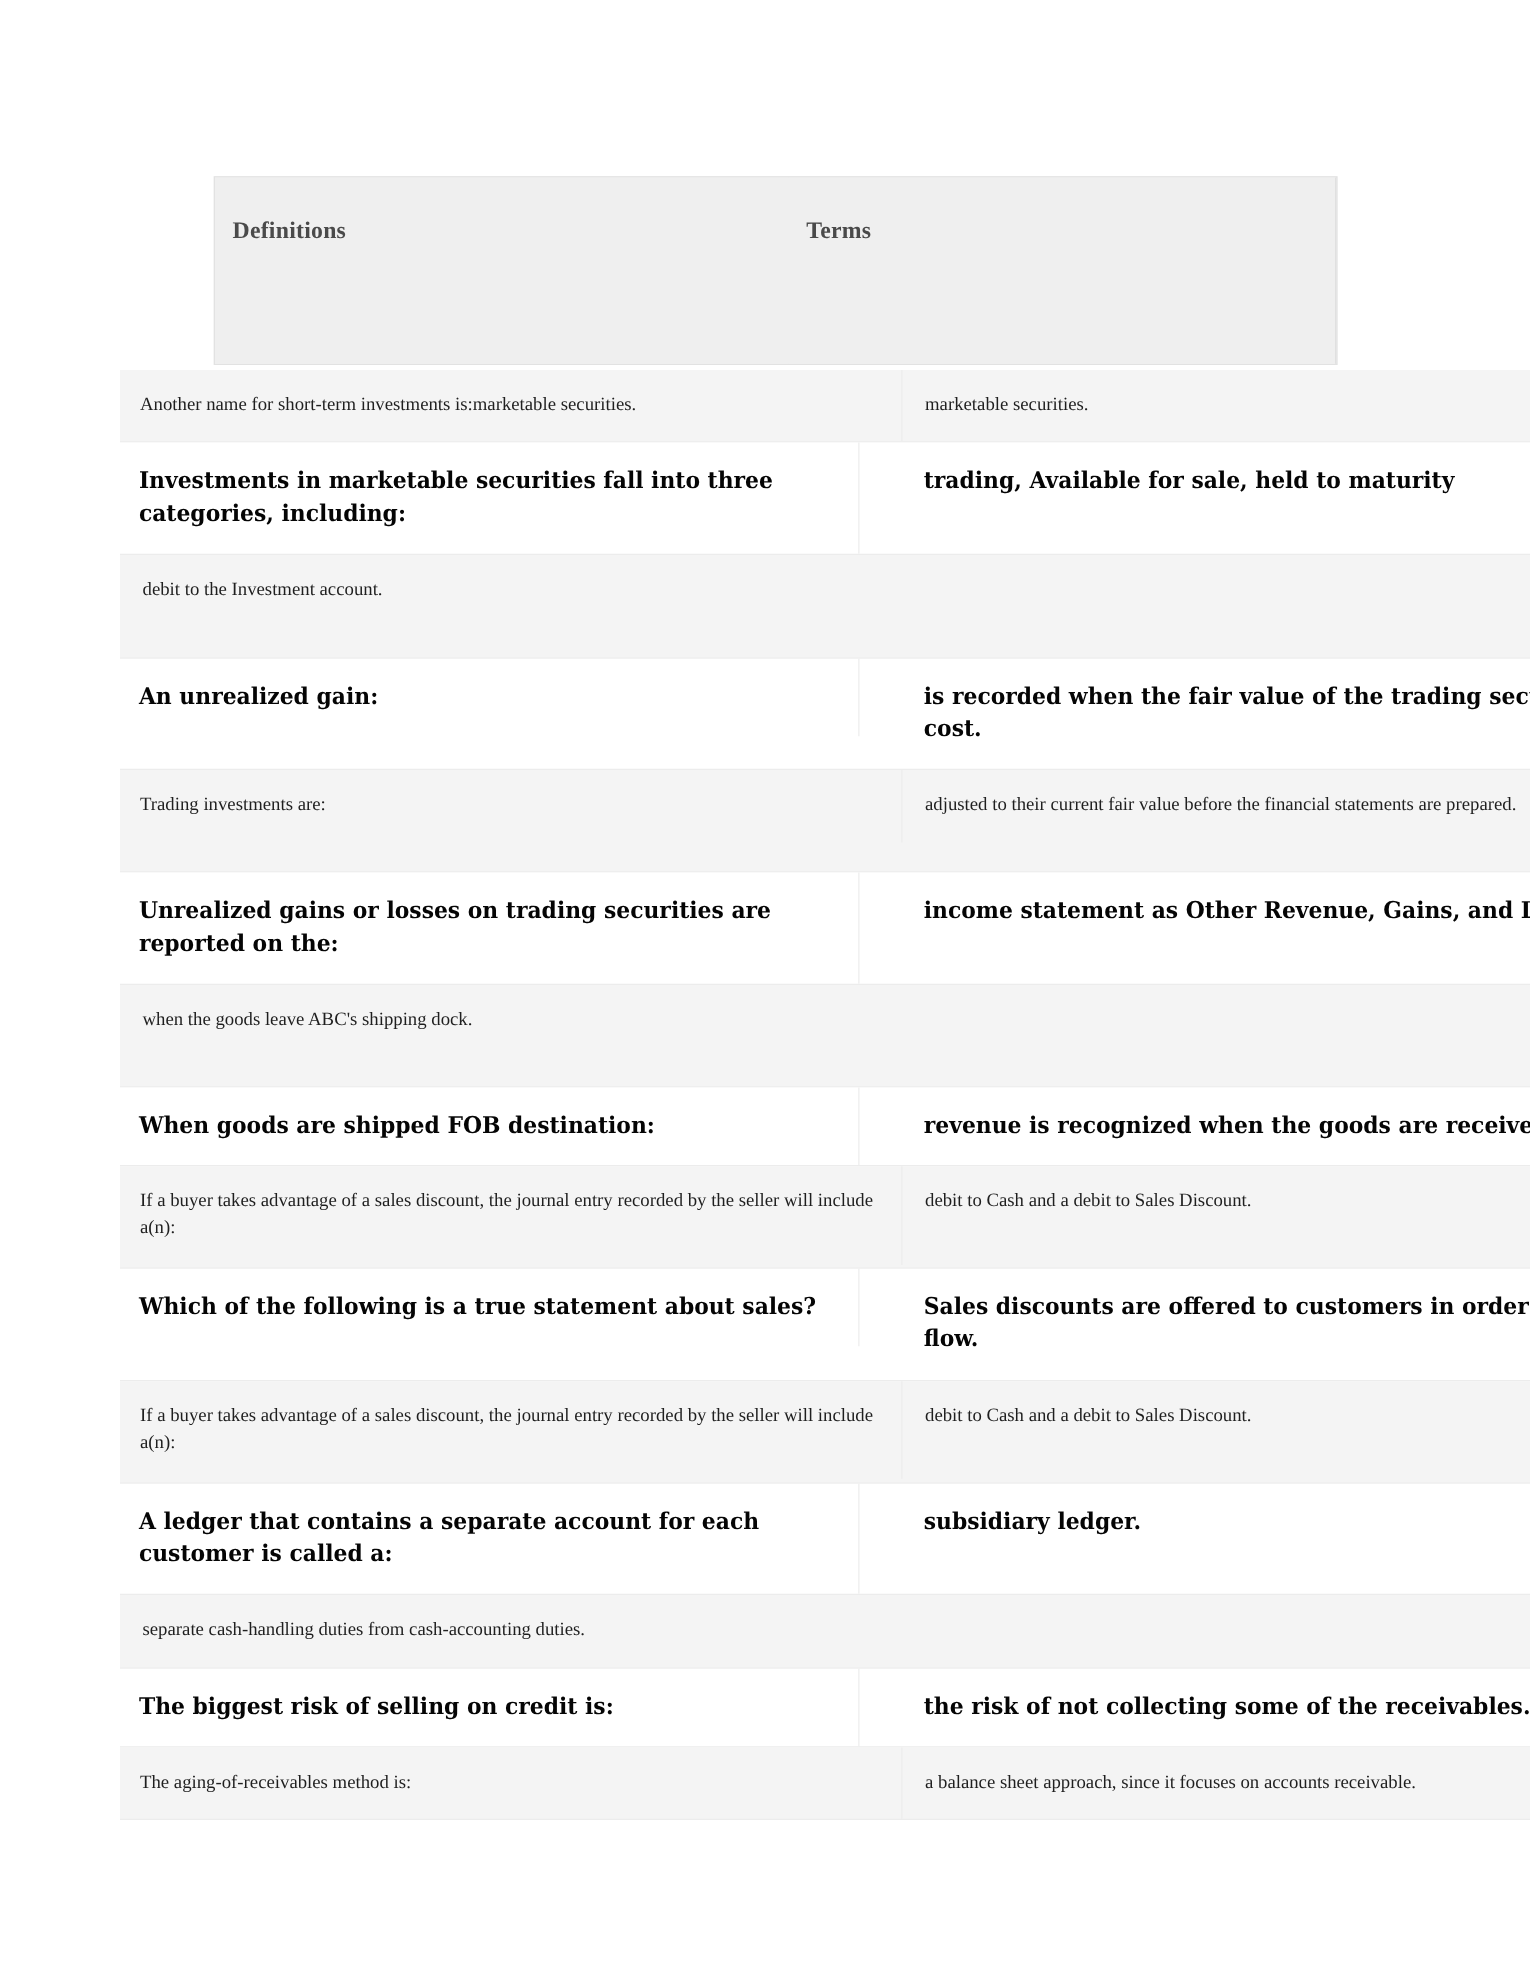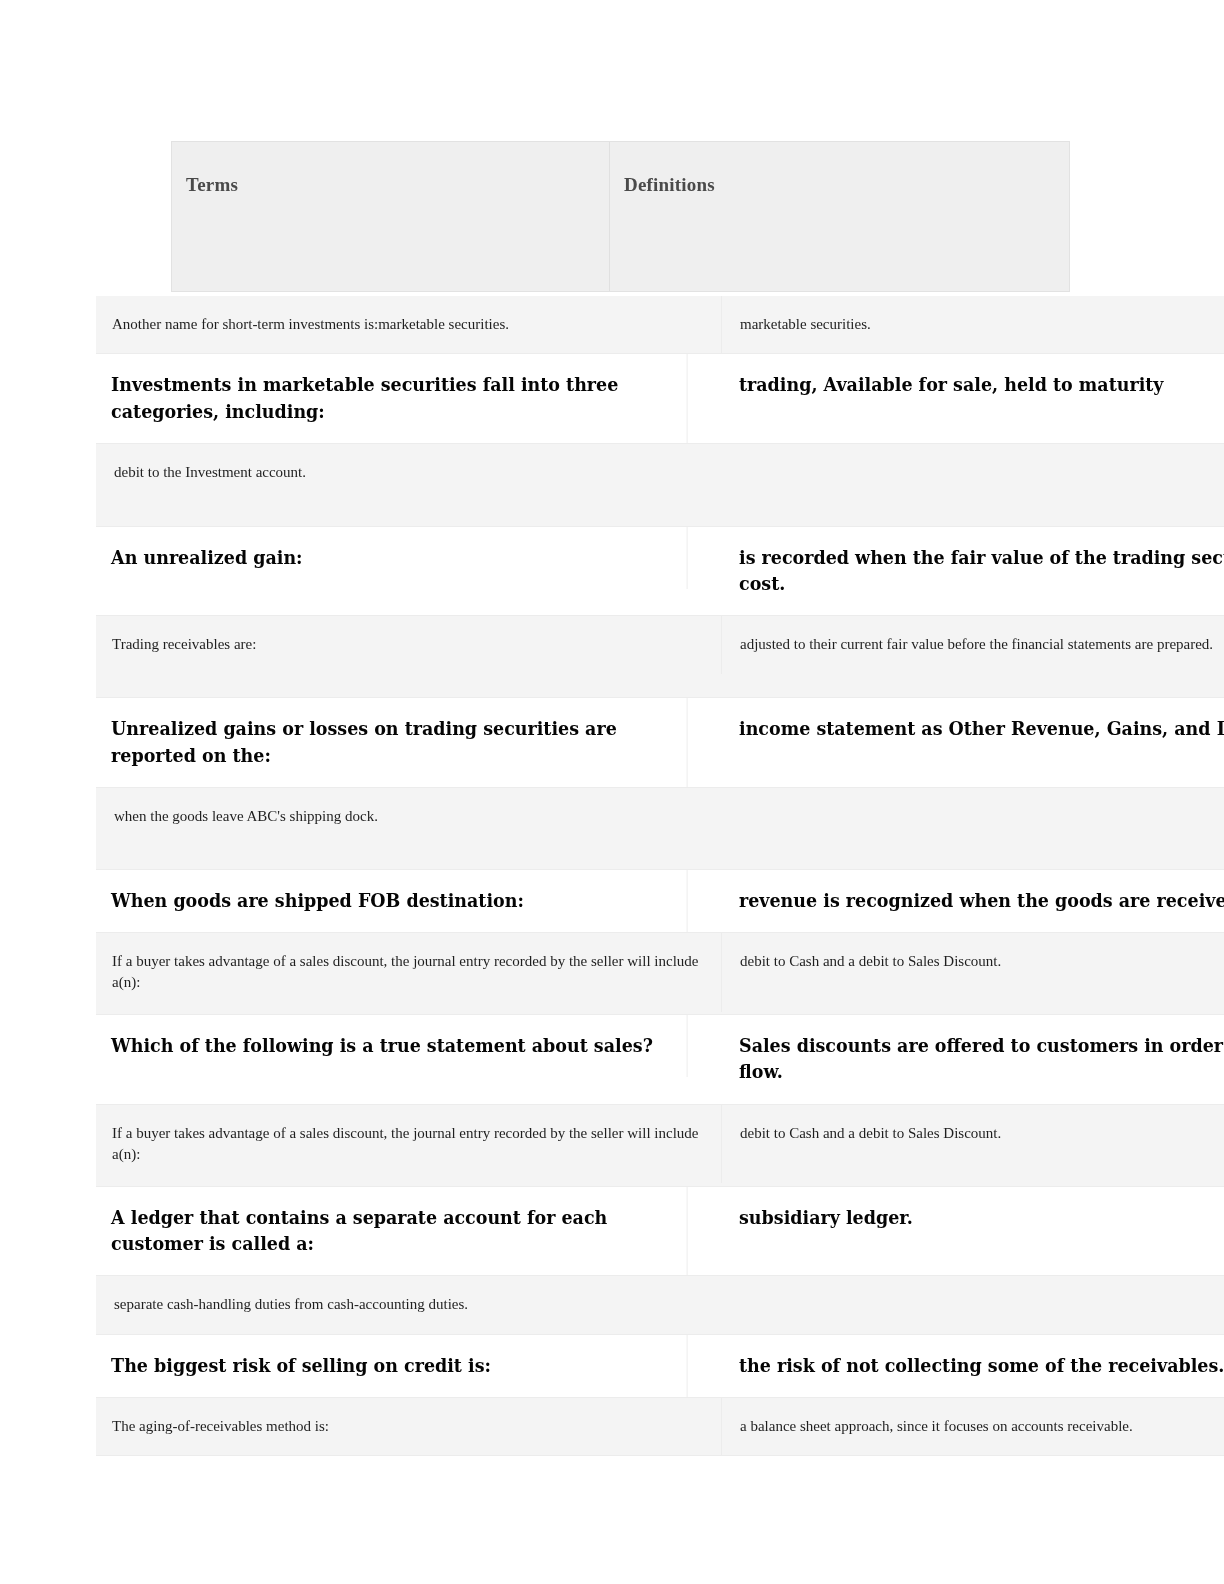--- a/index.html
+++ b/index.html
@@ -102,46 +102,46 @@
   }
 
   .row-h1 { min-height: 57px; }
   .row-h2 { min-height: 82px; }
   .row-h3 { min-height: 83px; }
 </style>
 </head>
 <body>
 
 <div class="header-block">
+  <div class="header-cell defs">
+    <div class="header-text">Definitions</div>
+  </div>
   <div class="header-cell terms">
     <div class="header-text">Terms</div>
-  </div>
-  <div class="header-cell defs">
-    <div class="header-text">Definitions</div>
   </div>
 </div>
 
 <div class="table-wrap" id="table-wrap">
 <div class="row alt row-h1">
       <div class="cell term">Another name for short-term investments is:marketable securities.</div>
       <div class="cell def">marketable securities.</div>
     </div>
     <div class="row plain row-h2">
       <div class="cell term">Investments in marketable securities fall into three categories, including:</div>
       <div class="cell def">trading, Available for sale, held to maturity</div>
     </div>
     <div class="row alt row-h3">
       <div class="cell def">debit to the Investment account.</div>
     </div>
     <div class="row plain row-h2">
       <div class="cell term">An unrealized gain:</div>
       <div class="cell def">is recorded when the fair value of the trading security is more than the cost.</div>
     </div>
     <div class="row alt row-h2">
-      <div class="cell term">Trading receivables are:</div>
+      <div class="cell term">Trading investments are:</div>
       <div class="cell def">adjusted to their current fair value before the financial statements are prepared.</div>
     </div>
     <div class="row plain row-h1">
       <div class="cell term">Unrealized gains or losses on trading securities are reported on the:</div>
       <div class="cell def">income statement as Other Revenue, Gains, and Losses.</div>
     </div>
     <div class="row alt row-h2">
       <div class="cell def">when the goods leave ABC's shipping dock.</div>
     </div>
     <div class="row plain row-h1">

